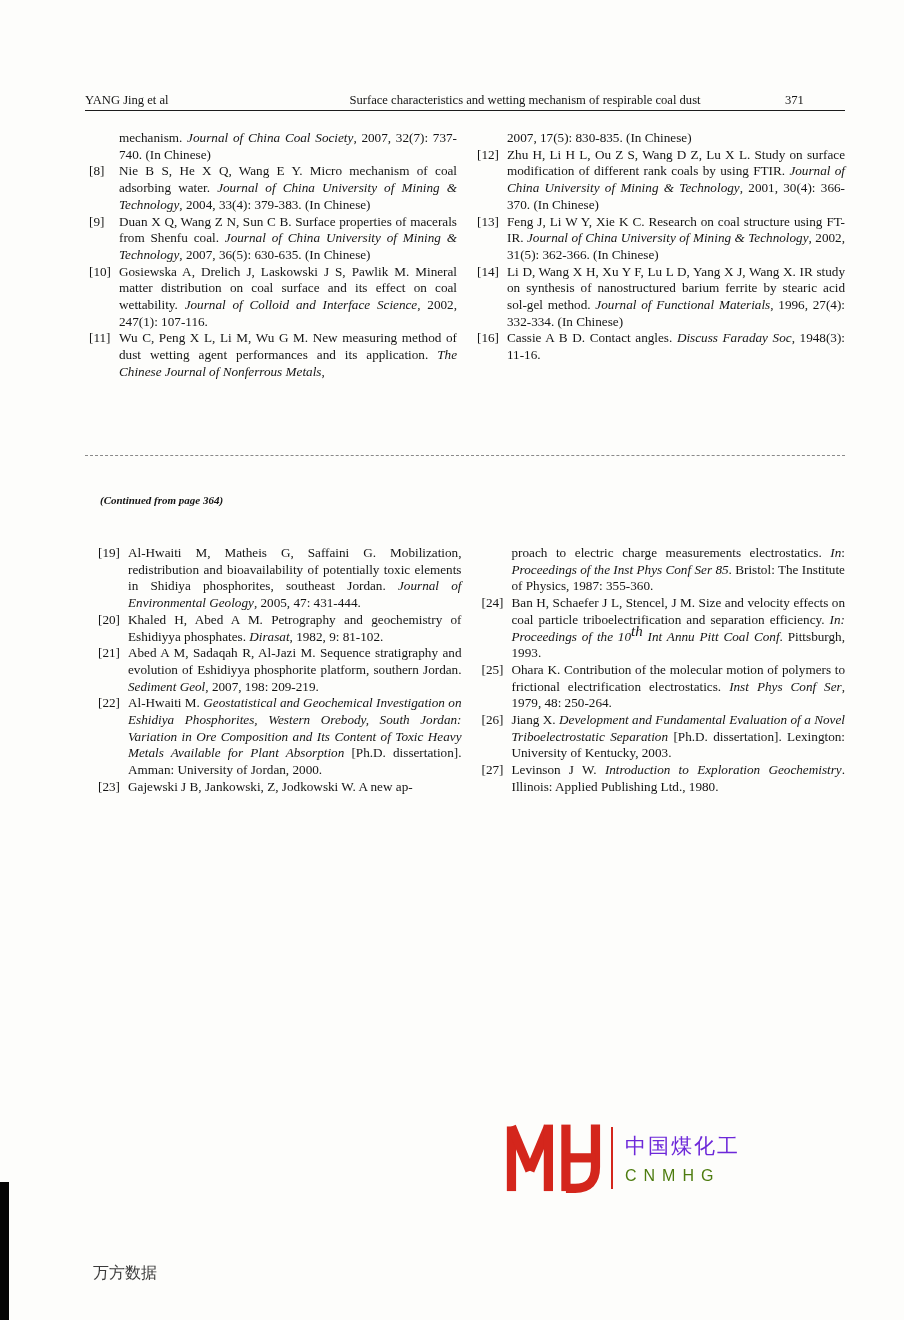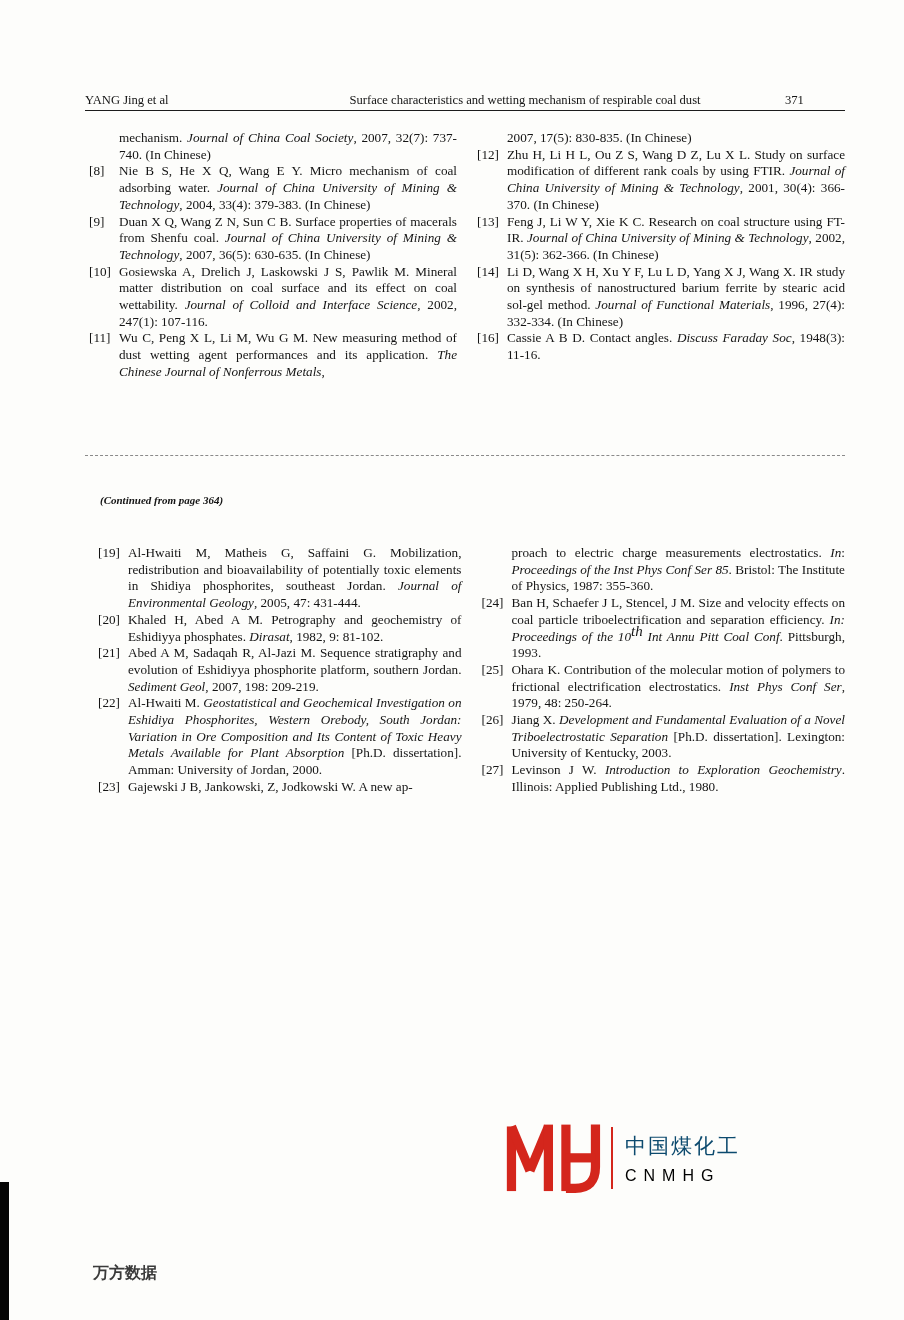--- a/index.html
+++ b/index.html
@@ -72,39 +72,38 @@
   .logo-divider {
     width: 2px; height: 62px;
     background: #d4261c;
     margin: 0 12px 0 10px;
   }
   .logo-text { display: flex; flex-direction: column; justify-content: center; }
   .logo-cn {
     font-family: "Liberation Sans", "DejaVu Sans", sans-serif;
     font-size: 21px;
     letter-spacing: 2px;
-    color: #0c4a6e;
+    color: #6d28d9;
     margin-bottom: 7px;
     white-space: nowrap;
   }
   .logo-en {
     font-family: "Liberation Sans", "DejaVu Sans", sans-serif;
     font-size: 16px;
     letter-spacing: 7px;
-    color: #000000;
+    color: #4d7c0f;
     white-space: nowrap;
   }
 
   .watermark {
     position: absolute;
     top: 1263px; left: 93px;
     font-size: 16px;
     color: #3a3a3a;
     font-family: "DejaVu Sans", sans-serif;
-    font-weight: bold;
   }
 
   .scan-bar {
     position: absolute;
     left: 0; bottom: 0;
     width: 9px; height: 138px;
     background: #050505;
   }
 </style>
 </head>

